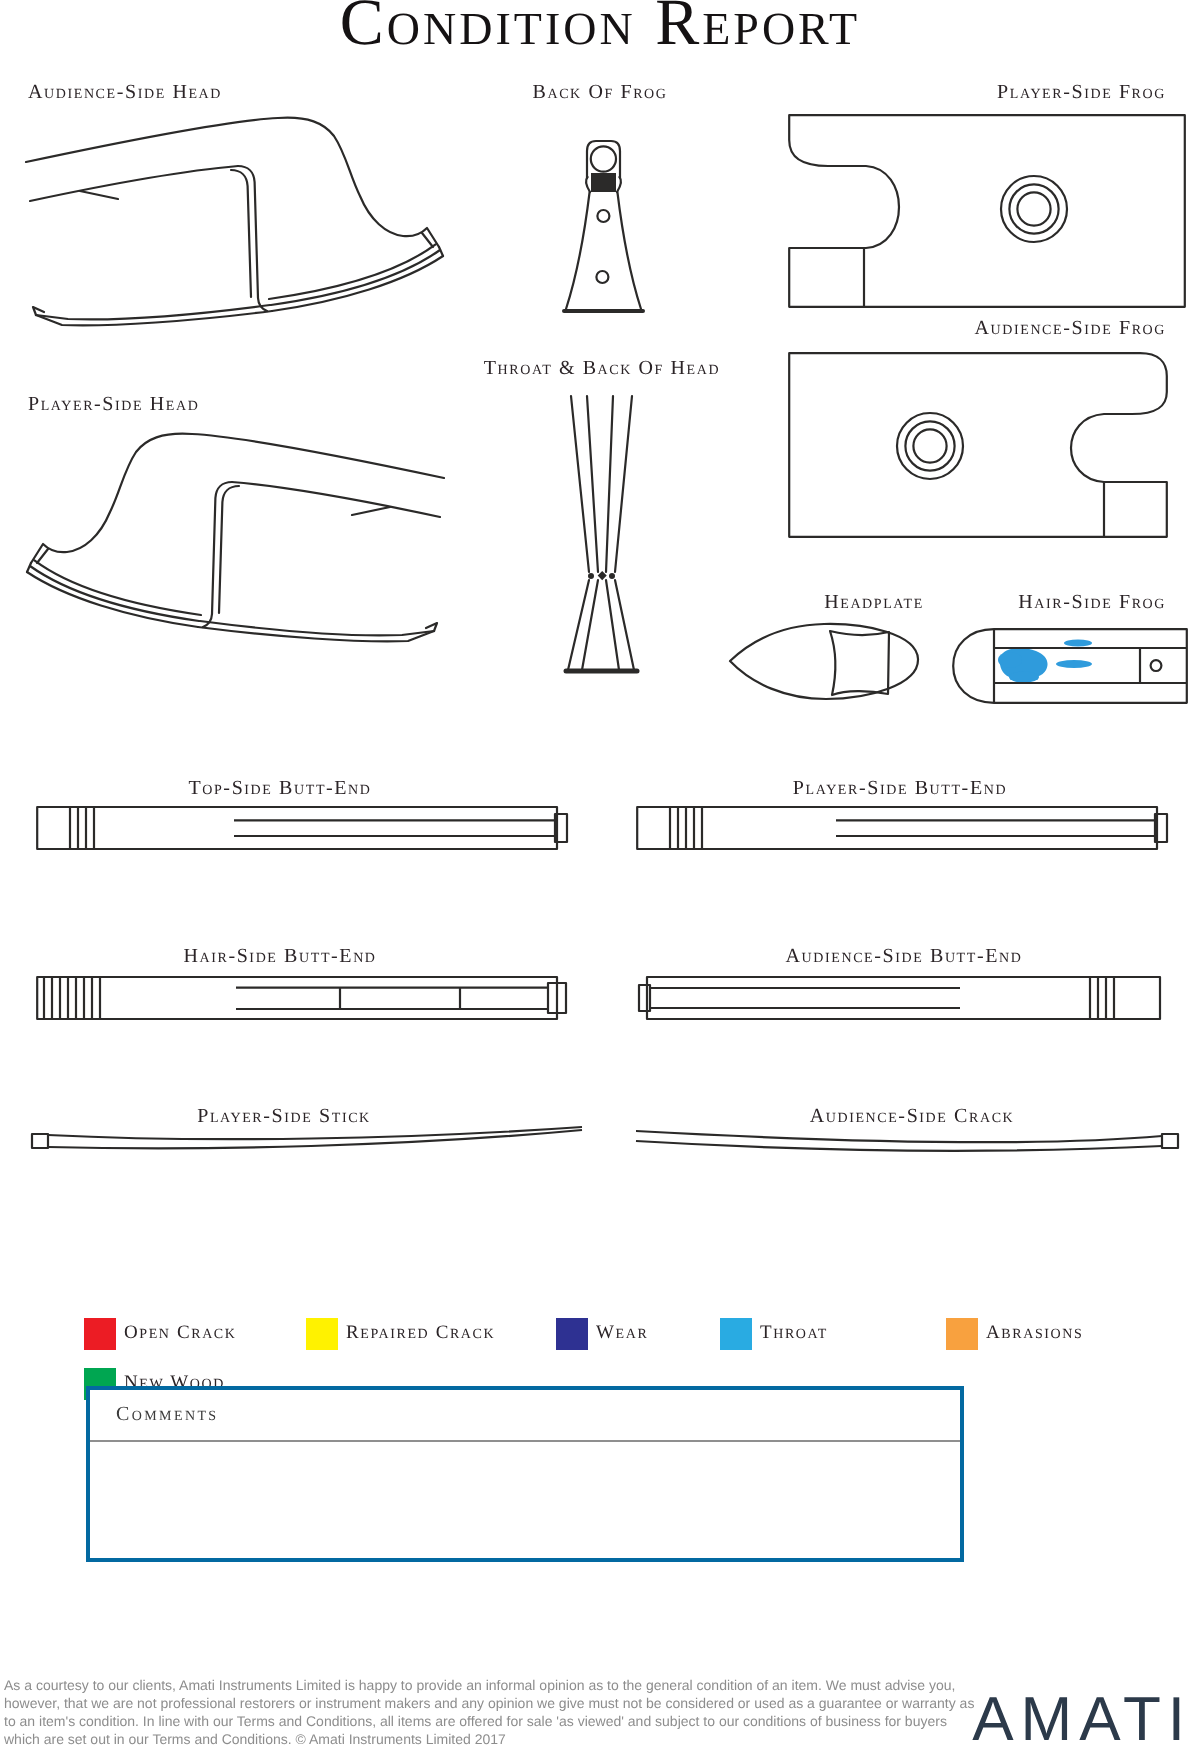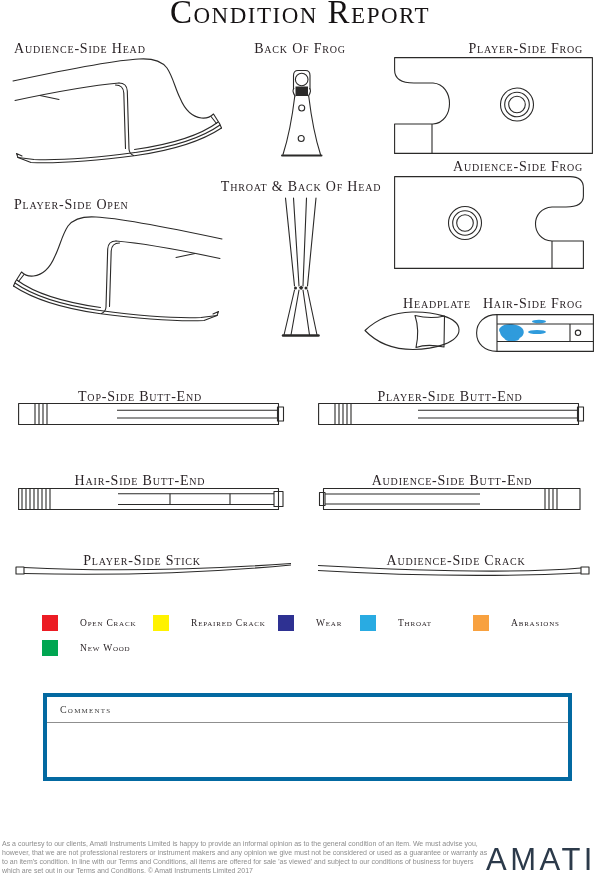--- a/index.html
+++ b/index.html
@@ -1,29 +1,29 @@
 <!DOCTYPE html>
 <html><head>
 <meta charset="utf-8">
 <style>
   html,body{margin:0;padding:0;background:#ffffff;}
   .page{position:relative;width:600px;height:880px;background:#fff;
         font-family:"Liberation Serif",serif;overflow:hidden;}
   .title{position:absolute;top:-6px;left:0;width:100%;text-align:center;
          font-variant:small-caps;font-size:33px;letter-spacing:1.5px;
          color:#151213;font-weight:400;}
-  .lbl{position:absolute;font-variant:small-caps;font-size:14px;
+  .lbl{position:absolute;font-variant:small-caps;font-size:10px;
        letter-spacing:.8px;color:#2b2427;white-space:nowrap;}
   .lbl.c{transform:translateX(-50%);}
   .diagram{position:absolute;overflow:visible;}
-  .legend-item{position:absolute;display:flex;align-items:center;gap:22px;}
+  .legend-item{position:absolute;display:flex;align-items:center;gap:4px;margin-top:44px;}
   .swatch{width:16px;height:16px;display:inline-block;}
   .legend-label{font-variant:small-caps;font-size:9.5px;letter-spacing:.8px;color:#2b2427;}
-  .comments{position:absolute;left:43px;top:693px;width:529px;height:88px;
-            border:4px solid #0369a1;box-sizing:border-box;background:#fff;}
+  .comments{position:absolute;left:43px;top:693px;width:439px;height:88px;
+            border:2px solid #0369a1;box-sizing:border-box;background:#fff;}
   .comments-header{height:25px;border-bottom:1px solid #8f8f8f;display:flex;
                    align-items:center;padding-left:13px;}
   .comments-title{font-variant:small-caps;font-size:10px;letter-spacing:1.2px;color:#3b3b3b;}
   .comments-body{height:60px;}
   .disclaimer{position:absolute;left:2px;top:840px;width:486px;
               font-family:"Liberation Sans",sans-serif;font-size:7px;
               line-height:1.28;color:#8d8d8d;}
   .brand{position:absolute;right:4px;top:842px;
          font-family:"Liberation Sans",sans-serif;font-size:31px;font-weight:300;
          letter-spacing:3.5px;color:#2c3a4a;}
@@ -32,21 +32,21 @@
 <body>
 
 <div class="page">
 
   <div class="title">Condition Report</div>
 
   <span class="lbl" style="left:14px;top:41px">Audience-Side Head</span>
   <span class="lbl c" style="left:300px;top:41px">Back Of Frog</span>
   <span class="lbl" style="right:17px;top:41px">Player-Side Frog</span>
   <span class="lbl" style="right:17px;top:159px">Audience-Side Frog</span>
-  <span class="lbl" style="left:14px;top:197px">Player-Side Open</span>
+  <span class="lbl" style="left:14px;top:197px">Player-Side Head</span>
   <span class="lbl c" style="left:301px;top:179px">Throat &amp; Back Of Head</span>
   <span class="lbl c" style="left:437px;top:296px">Headplate</span>
   <span class="lbl" style="right:17px;top:296px">Hair-Side Frog</span>
   <span class="lbl c" style="left:140px;top:389px">Top-Side Butt-End</span>
   <span class="lbl c" style="left:450px;top:389px">Player-Side Butt-End</span>
   <span class="lbl c" style="left:140px;top:473px">Hair-Side Butt-End</span>
   <span class="lbl c" style="left:452px;top:473px">Audience-Side Butt-End</span>
   <span class="lbl c" style="left:142px;top:553px">Player-Side Stick</span>
   <span class="lbl c" style="left:456px;top:553px">Audience-Side Crack</span>
 

